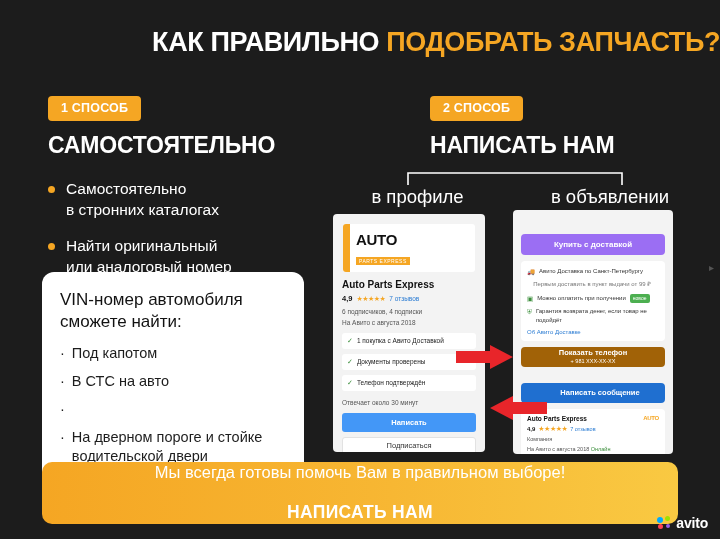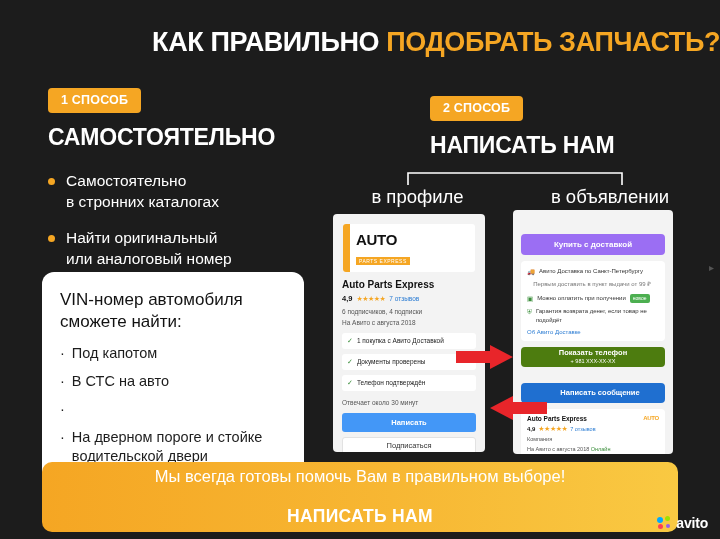--- a/index.html
+++ b/index.html
@@ -33,21 +33,21 @@
     font-weight: bold; font-size: 12.5px;
     padding: 5px 13px 6px 13px;
     border-radius: 4px;
     letter-spacing: 0.2px;
   }
   .col-title {
     color: #ffffff; font-weight: bold; font-size: 23px;
     letter-spacing: -0.2px; margin-top: 11px;
   }
 
-  .left-col { position: absolute; left: 48px; top: 88px; width: 300px; }
+  .left-col { position: absolute; left: 48px; top: 96px; width: 300px; }
   .right-col { position: absolute; left: 430px; top: 96px; width: 250px; }
 
   
   .bl { margin-top: 20px; }
   .bl-item { display: flex; margin-bottom: 15px; }
   .bl-dot {
     width: 7px; height: 7px; border-radius: 50%;
     background: #f5a623; margin-top: 7px; margin-right: 11px; flex: 0 0 7px;
   }
   .bl-txt { color: #ffffff; font-size: 15.5px; line-height: 1.35; }
@@ -131,21 +131,21 @@
   }
   .ad-line { display: flex; gap: 4px; font-size: 6px; color: #333; line-height: 1.45; margin-bottom: 4px; }
   .ad-line .ic { color: #2b7cd3; flex: 0 0 auto; font-size: 6.5px; }
   .ad-line .ic.g { color: #3c8f3c; }
   .tag-green {
     background: #4caf50; color: #fff; font-size: 5px; border-radius: 2px;
     padding: 1px 3px; display: inline-block;
   }
   .ad-link { font-size: 6px; color: #2b7cd3; }
   .btn-green {
-    margin: 6px 8px 16px 8px; height: 20px; background: #4d7c0f;
+    margin: 6px 8px 16px 8px; height: 20px; background: #a16207;
     border-radius: 4px; color: #fff; font-size: 7.5px; font-weight: bold;
     display: flex; flex-direction: column; align-items: center; justify-content: center; line-height: 1.15;
   }
   .btn-green .sm { font-size: 5.5px; font-weight: normal; }
   .btn-msg {
     margin: 6px 8px 0 8px; height: 20px; background: #1f6fd0;
     border-radius: 4px; color: #fff; font-size: 7.5px; font-weight: bold;
     display: flex; align-items: center; justify-content: center; padding-left: 14px;
   }
   .seller {
@@ -167,21 +167,21 @@
   }
 
   
   .arrow { position: absolute; }
   .arrow svg { display: block; }
   .arrow-top { left: 456px; top: 345px; }
   .arrow-bot { left: 489px; top: 396px; }
 
   
   .footer {
-    position: absolute; left: 42px; top: 462px; width: 636px; height: 70px;
+    position: absolute; left: 42px; top: 462px; width: 636px; height: 62px;
     background: linear-gradient(90deg, #f5a623 0%, #f7b733 55%, #f9c942 100%);
     border-radius: 10px;
     display: flex; flex-direction: column; align-items: center; justify-content: center; gap: 16px;
   }
   .footer-l1 { color: #ffffff; font-size: 16.5px; }
   .footer-l2 { color: #ffffff; font-size: 17.5px; font-weight: bold; margin-top: 4px; letter-spacing: 0.3px; }
 
   
   .avito {
     position: absolute; right: 12px; bottom: 8px;

